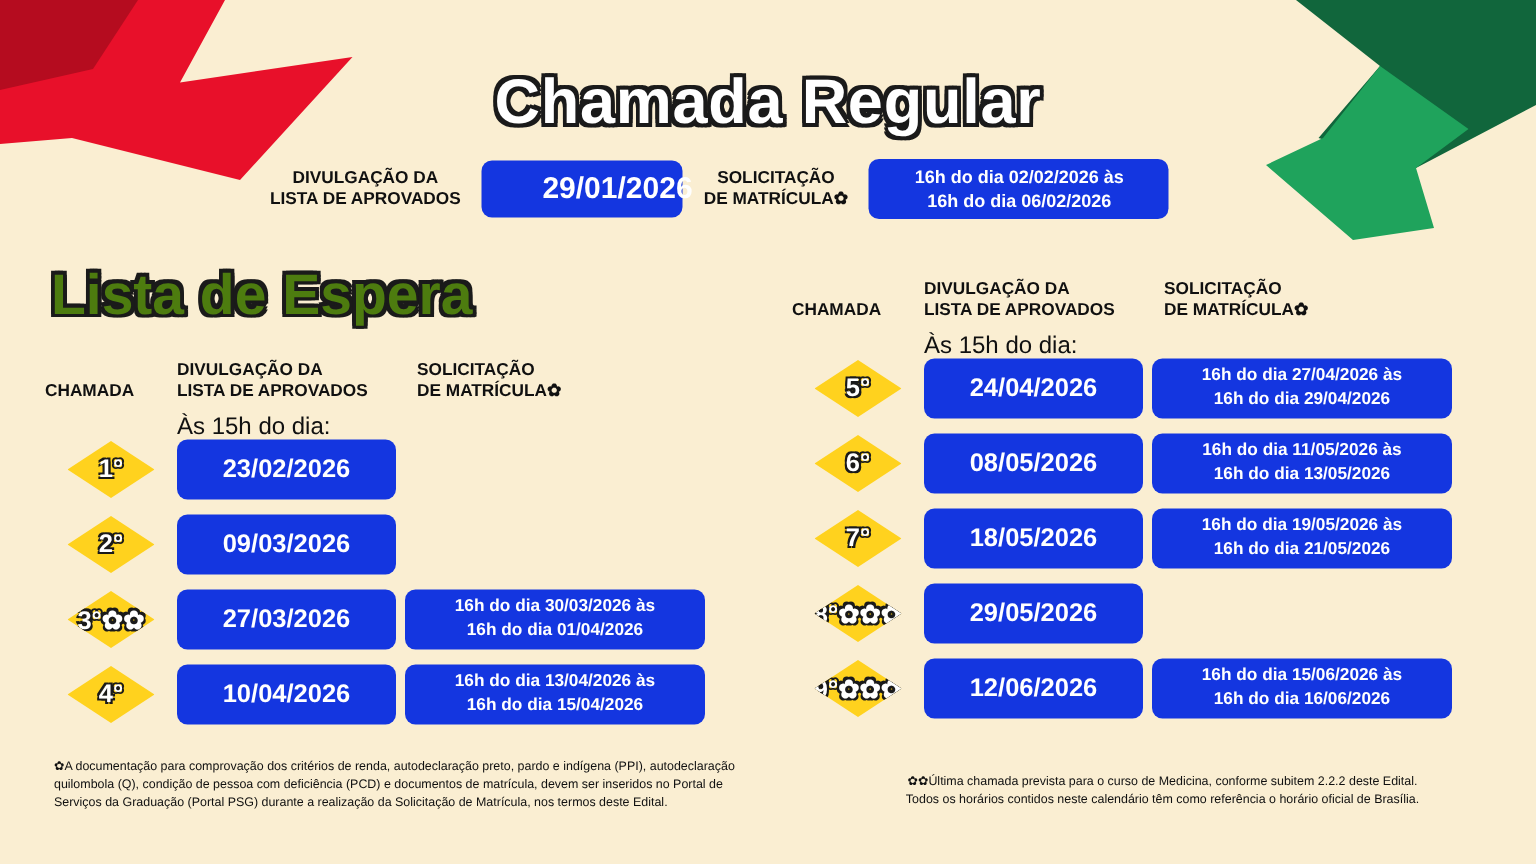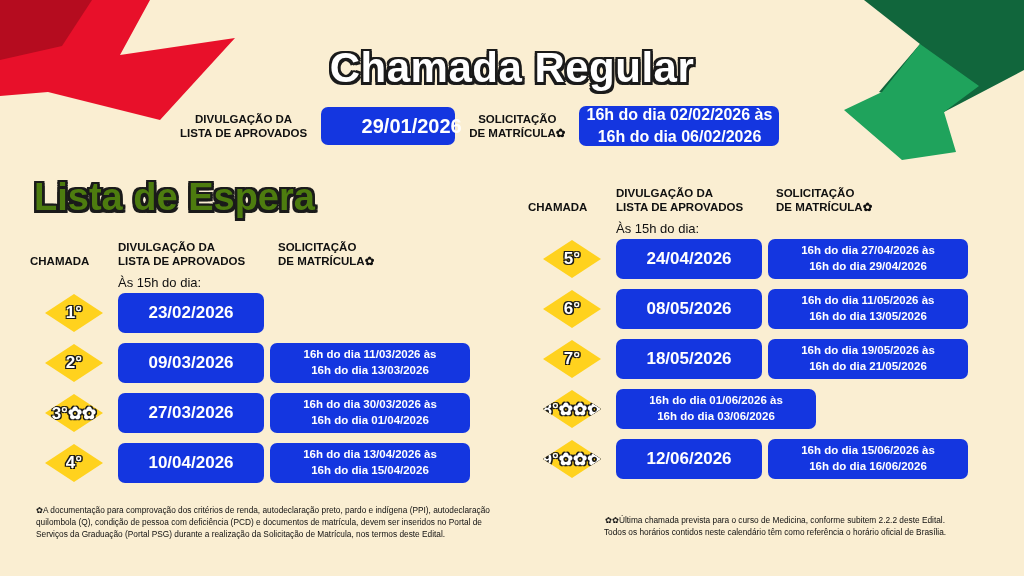--- a/index.html
+++ b/index.html
@@ -57,21 +57,21 @@
     justify-content: center;
     text-align: center;
   }
   .date-big {
     width: 134px; height: 38px;
     font-size: 20px;
     padding-left: 47px;
   }
   .range-box {
     width: 200px; height: 40px;
-    font-size: 16px;
+    font-size: 12px;
     line-height: 1.35;
     flex-direction: column;
   }
 
   
   .waitlist-title {
     position: absolute;
     top: 176px; left: 34px;
     font-size: 38px;
     font-weight: bold;
@@ -96,21 +96,21 @@
   .th {
     font-size: 11.5px;
     font-weight: bold;
     color: #101010;
     line-height: 1.25;
   }
   .th-chamada { width: 88px; text-align: left; padding-top: 14px; }
   .th-div     { width: 160px; }
   .th-sol     { width: 200px; }
   .th-sub {
-    font-size: 13px;
+    font-size: 16px;
     font-weight: normal;
     color: #101010;
     margin-top: 6px;
   }
 
   .trow {
     display: flex;
     align-items: center;
     height: 50px;
   }
@@ -232,26 +232,20 @@
 
   <div class="trow">
     <div class="cell-chamada">
       <div class="diamond">
           <span>2°</span>
         </div>
     </div>
     <div class="cell-div">
       <div class="blue-box">09/03/2026</div>
     </div>
-    <div class="cell-sol">
-      <div class="blue-box">
-        <span>16h do dia 11/03/2026 às</span>
-        <span>16h do dia 13/03/2026</span>
-      </div>
-    </div>
   </div>
 
   <div class="trow">
     <div class="cell-chamada">
       <div class="diamond">
           <span>3°✿✿</span>
         </div>
     </div>
     <div class="cell-div">
       <div class="blue-box">27/03/2026</div>
@@ -348,25 +342,22 @@
       </div>
     </div>
   </div>
 
   <div class="trow">
     <div class="cell-chamada">
       <div class="diamond">
           <span>8°✿✿✿</span>
         </div>
     </div>
-    <div class="cell-sol">
-      <div class="blue-box">
-        <span>16h do dia 01/06/2026 às</span>
-        <span>16h do dia 03/06/2026</span>
-      </div>
+    <div class="cell-div">
+      <div class="blue-box">29/05/2026</div>
     </div>
   </div>
 
   <div class="trow">
     <div class="cell-chamada">
       <div class="diamond">
           <span>9°✿✿✿</span>
         </div>
     </div>
     <div class="cell-div">

